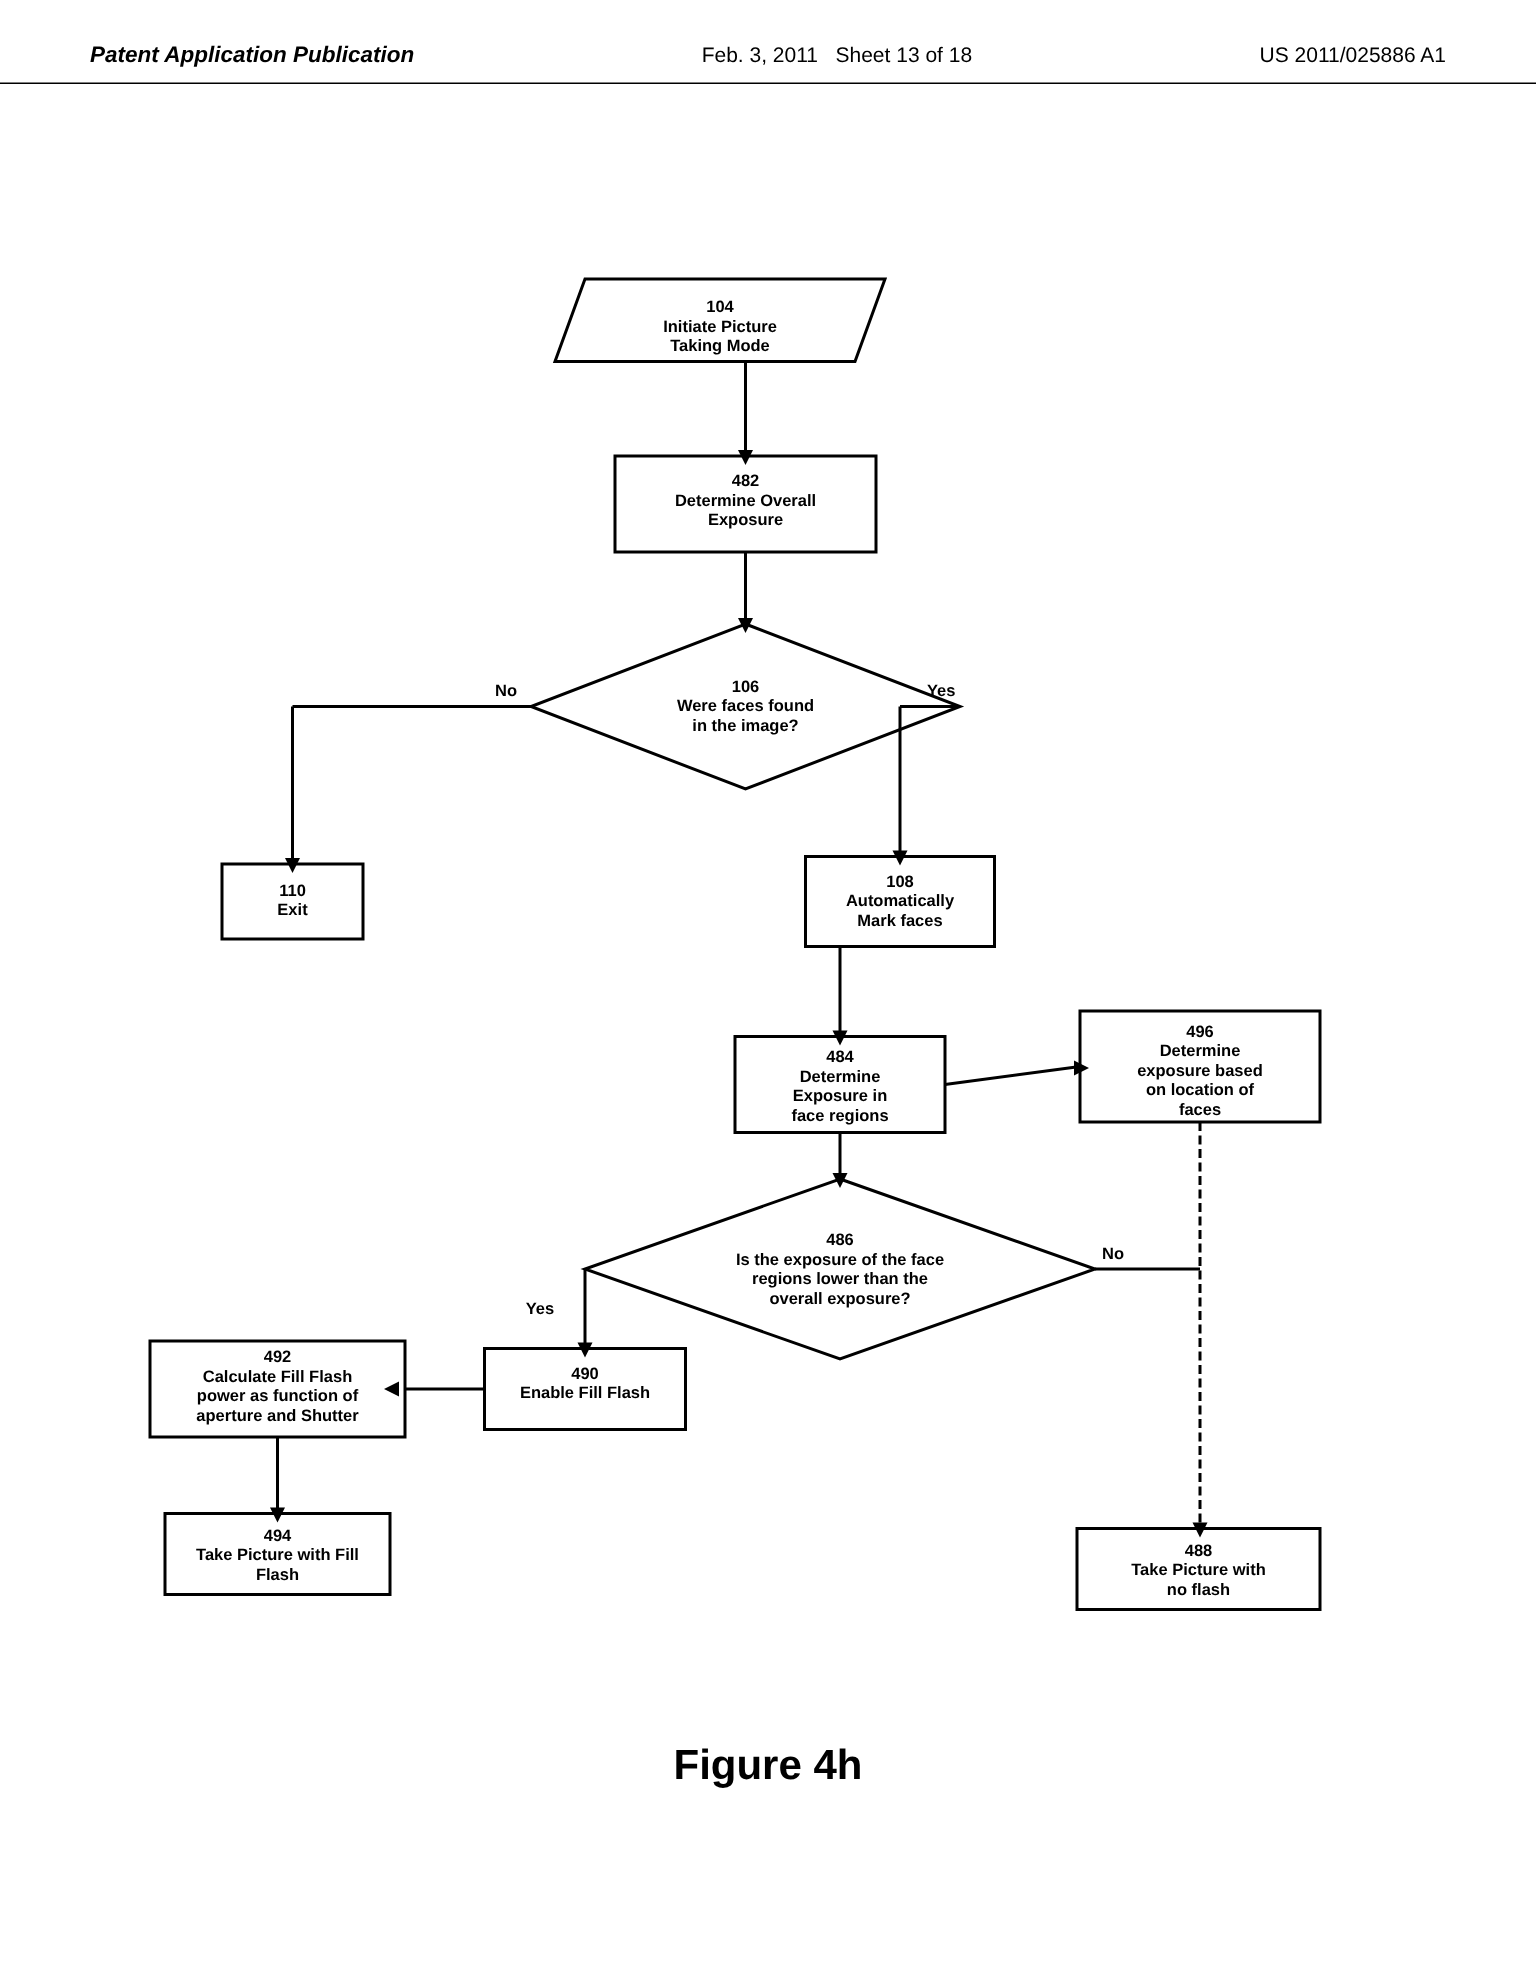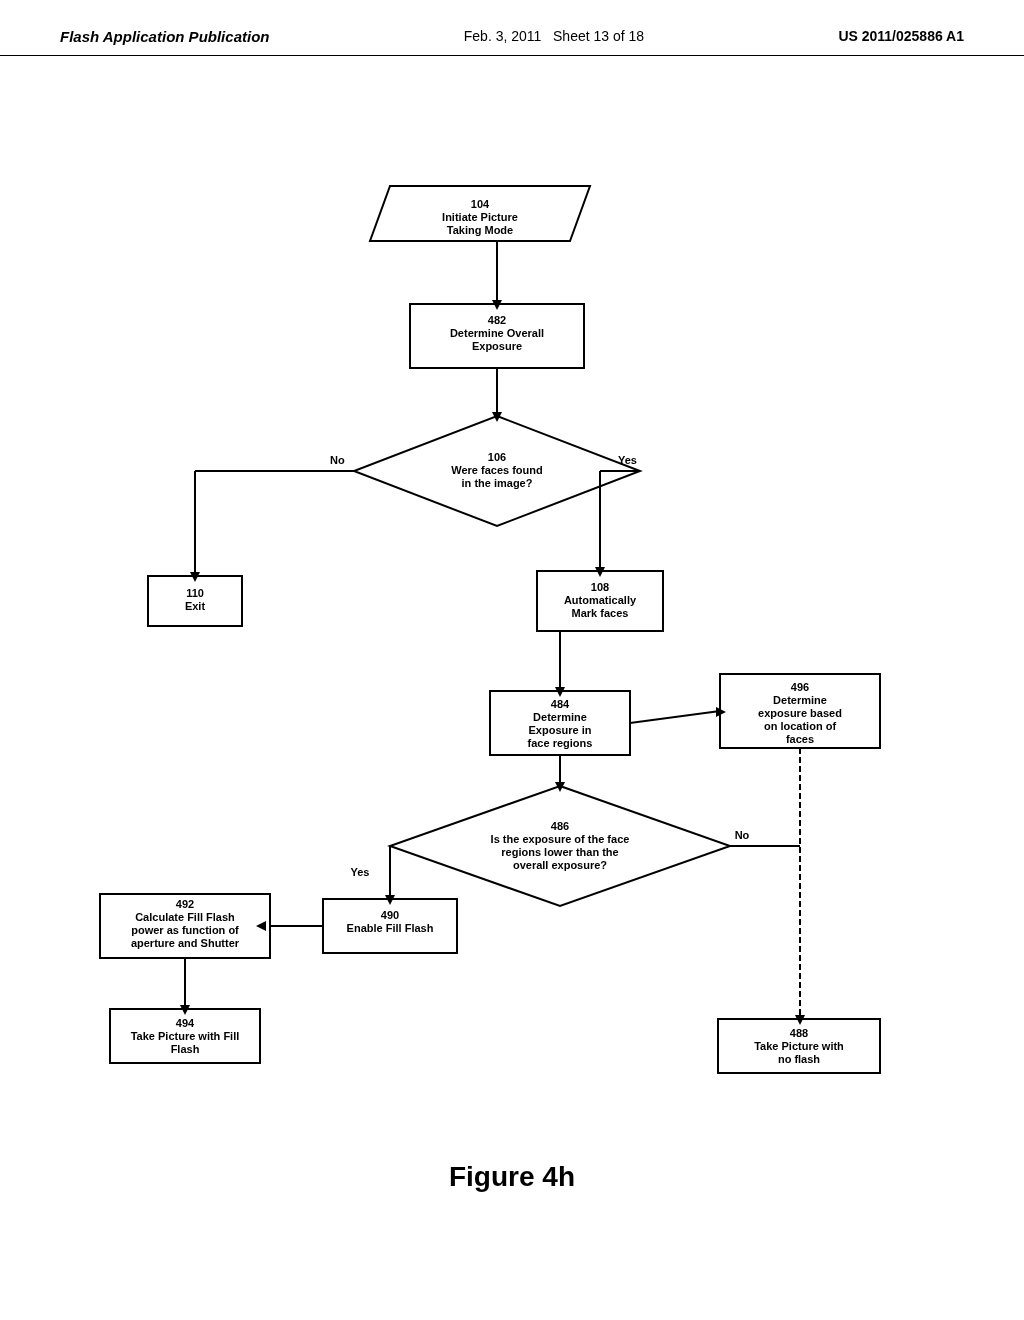--- a/index.html
+++ b/index.html
@@ -24,21 +24,21 @@
       font-size: 15px;
       font-weight: bold;
       font-style: italic;
     }
     .header-center {
       font-size: 14px;
       text-align: right;
     }
     .header-right {
       font-size: 14px;
-      font-weight: bold;
+      font-weight: normal;
     }
 
     
     .diagram-area {
       position: relative;
       width: 100%;
       height: 1180px;
     }
 
     
@@ -47,21 +47,21 @@
       top: 0;
       left: 0;
       width: 100%;
       height: 100%;
     }
   </style>
 </head>
 <body>
 
 <div class="header">
-  <div class="header-left">Flash Application Publication</div>
+  <div class="header-left">Patent Application Publication</div>
   <div class="header-center">
     <span>Feb. 3, 2011</span>&nbsp;&nbsp;
     <span>Sheet 13 of 18</span>
   </div>
   <div class="header-right">US 2011/025886 A1</div>
 </div>
 
 <div class="diagram-area">
   <svg class="flowchart-svg" viewBox="0 0 1024 1180" xmlns="http://www.w3.org/2000/svg">
 

